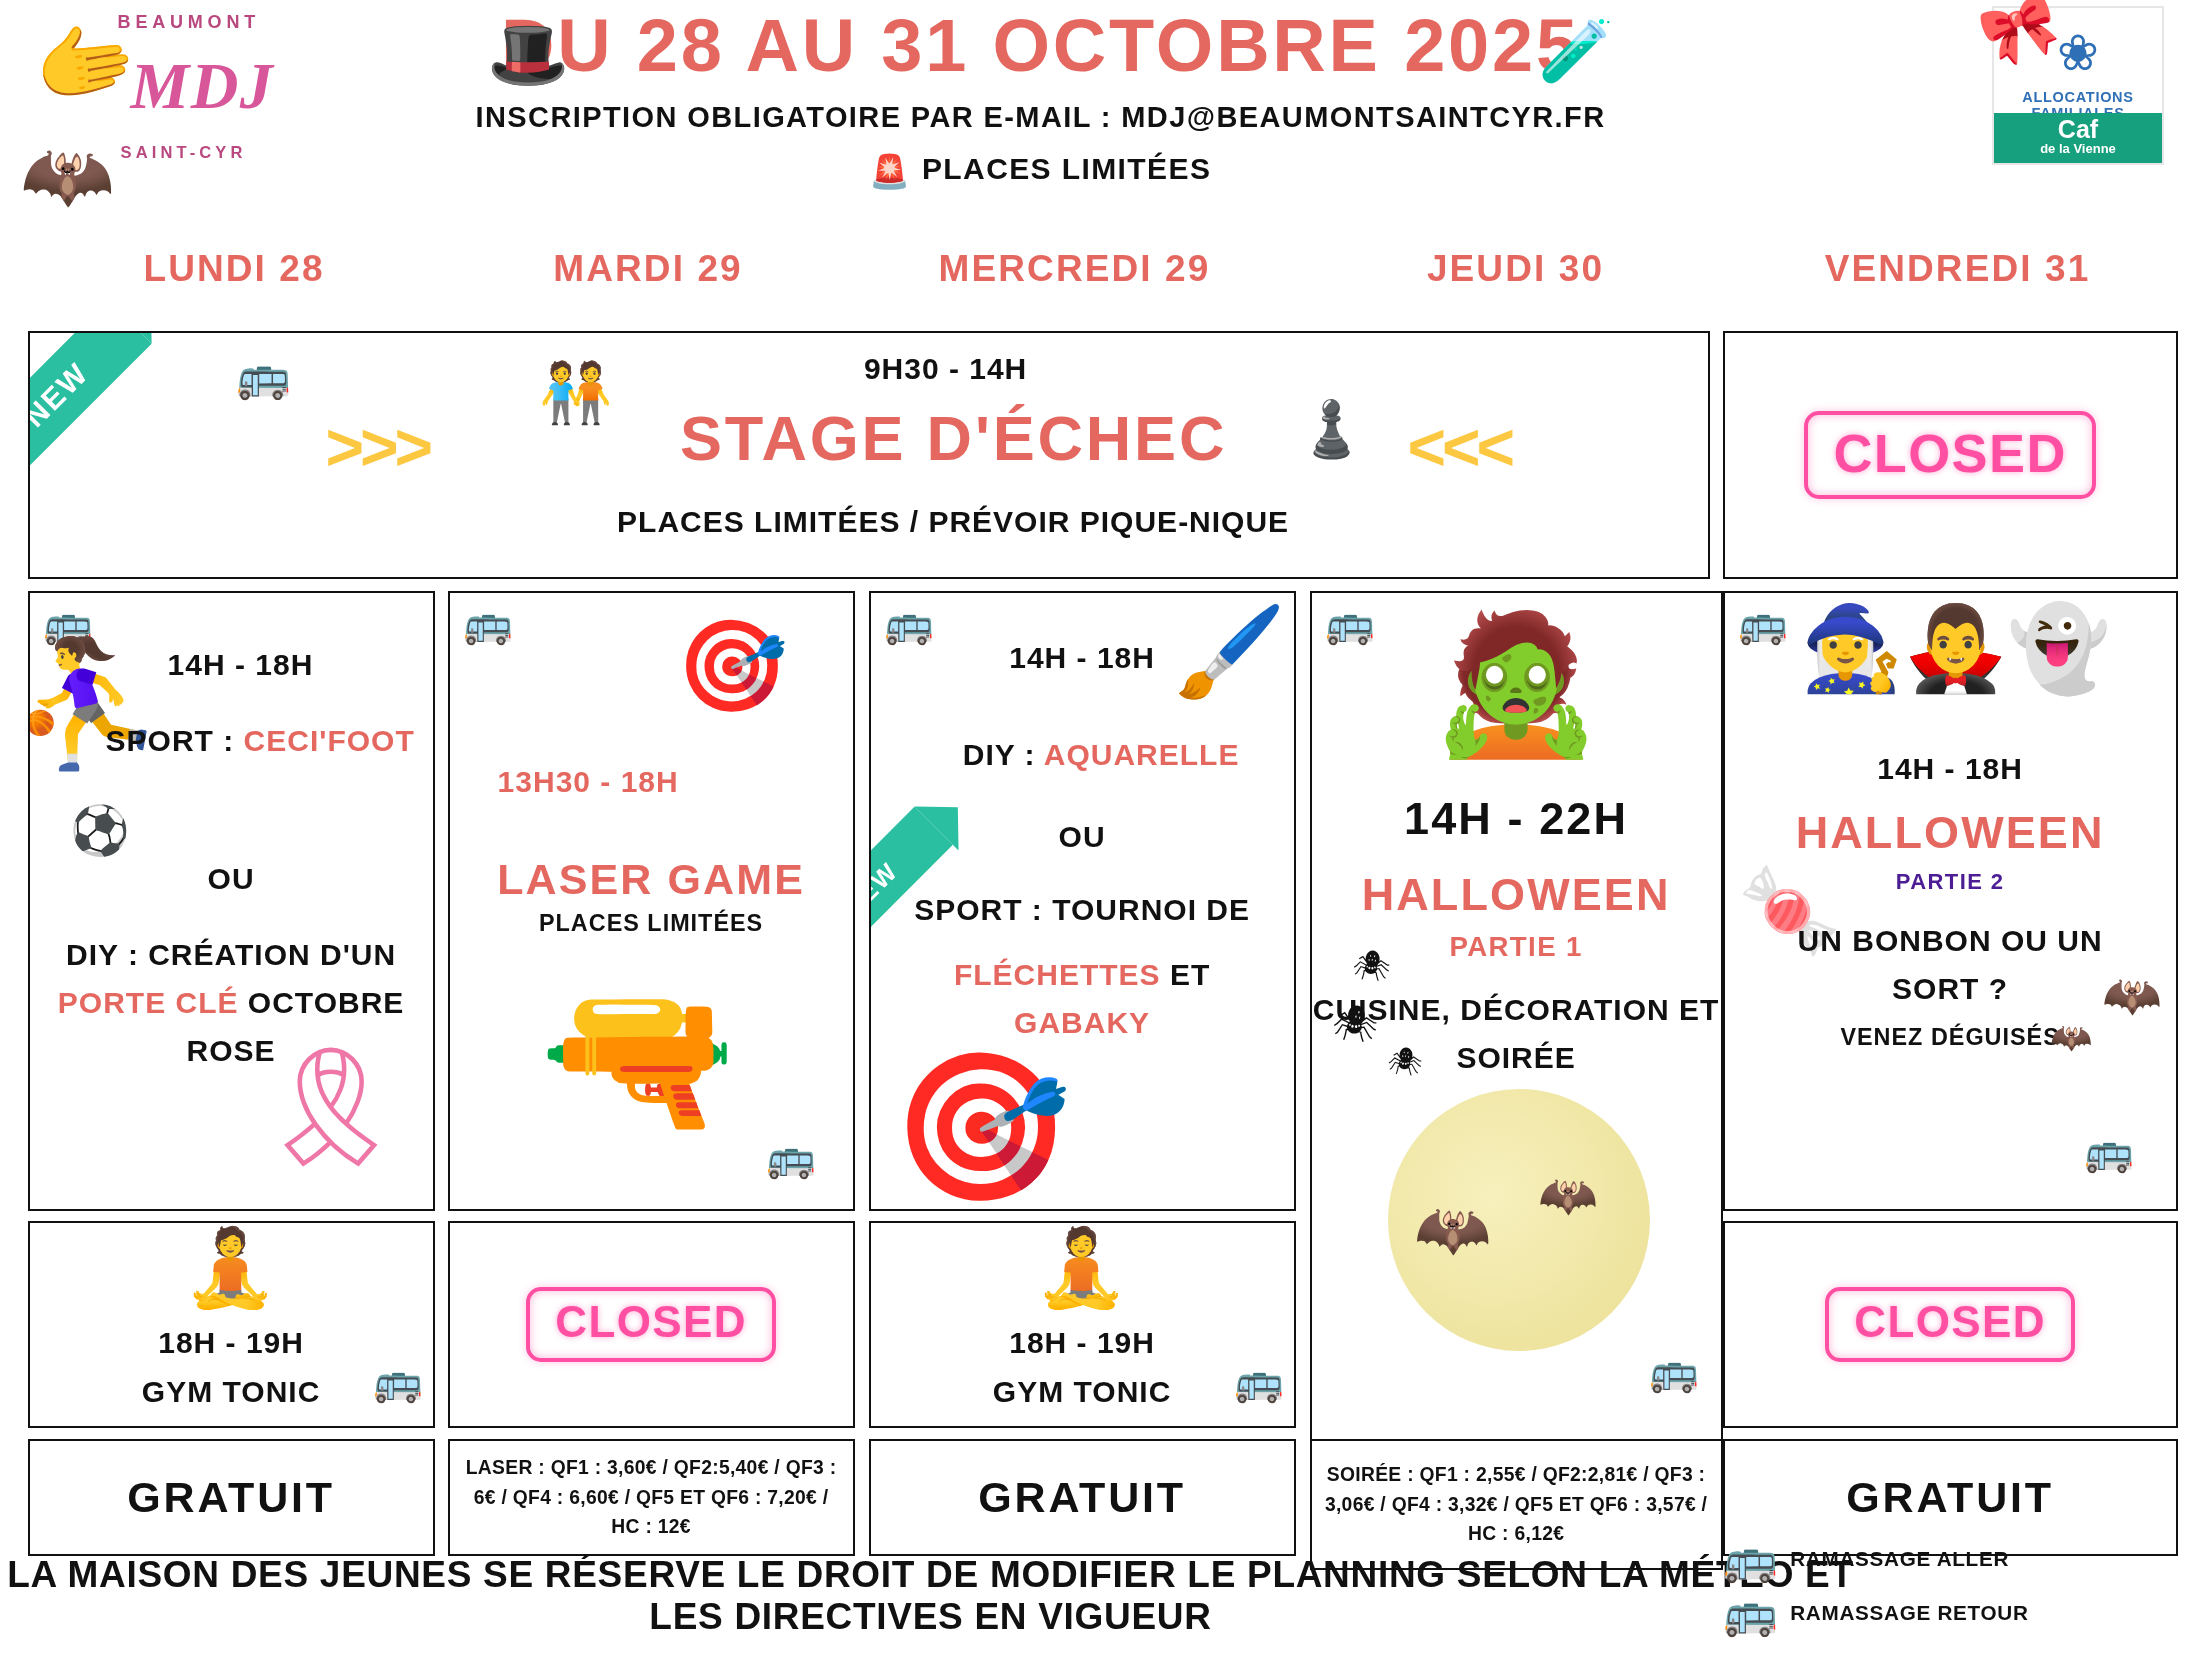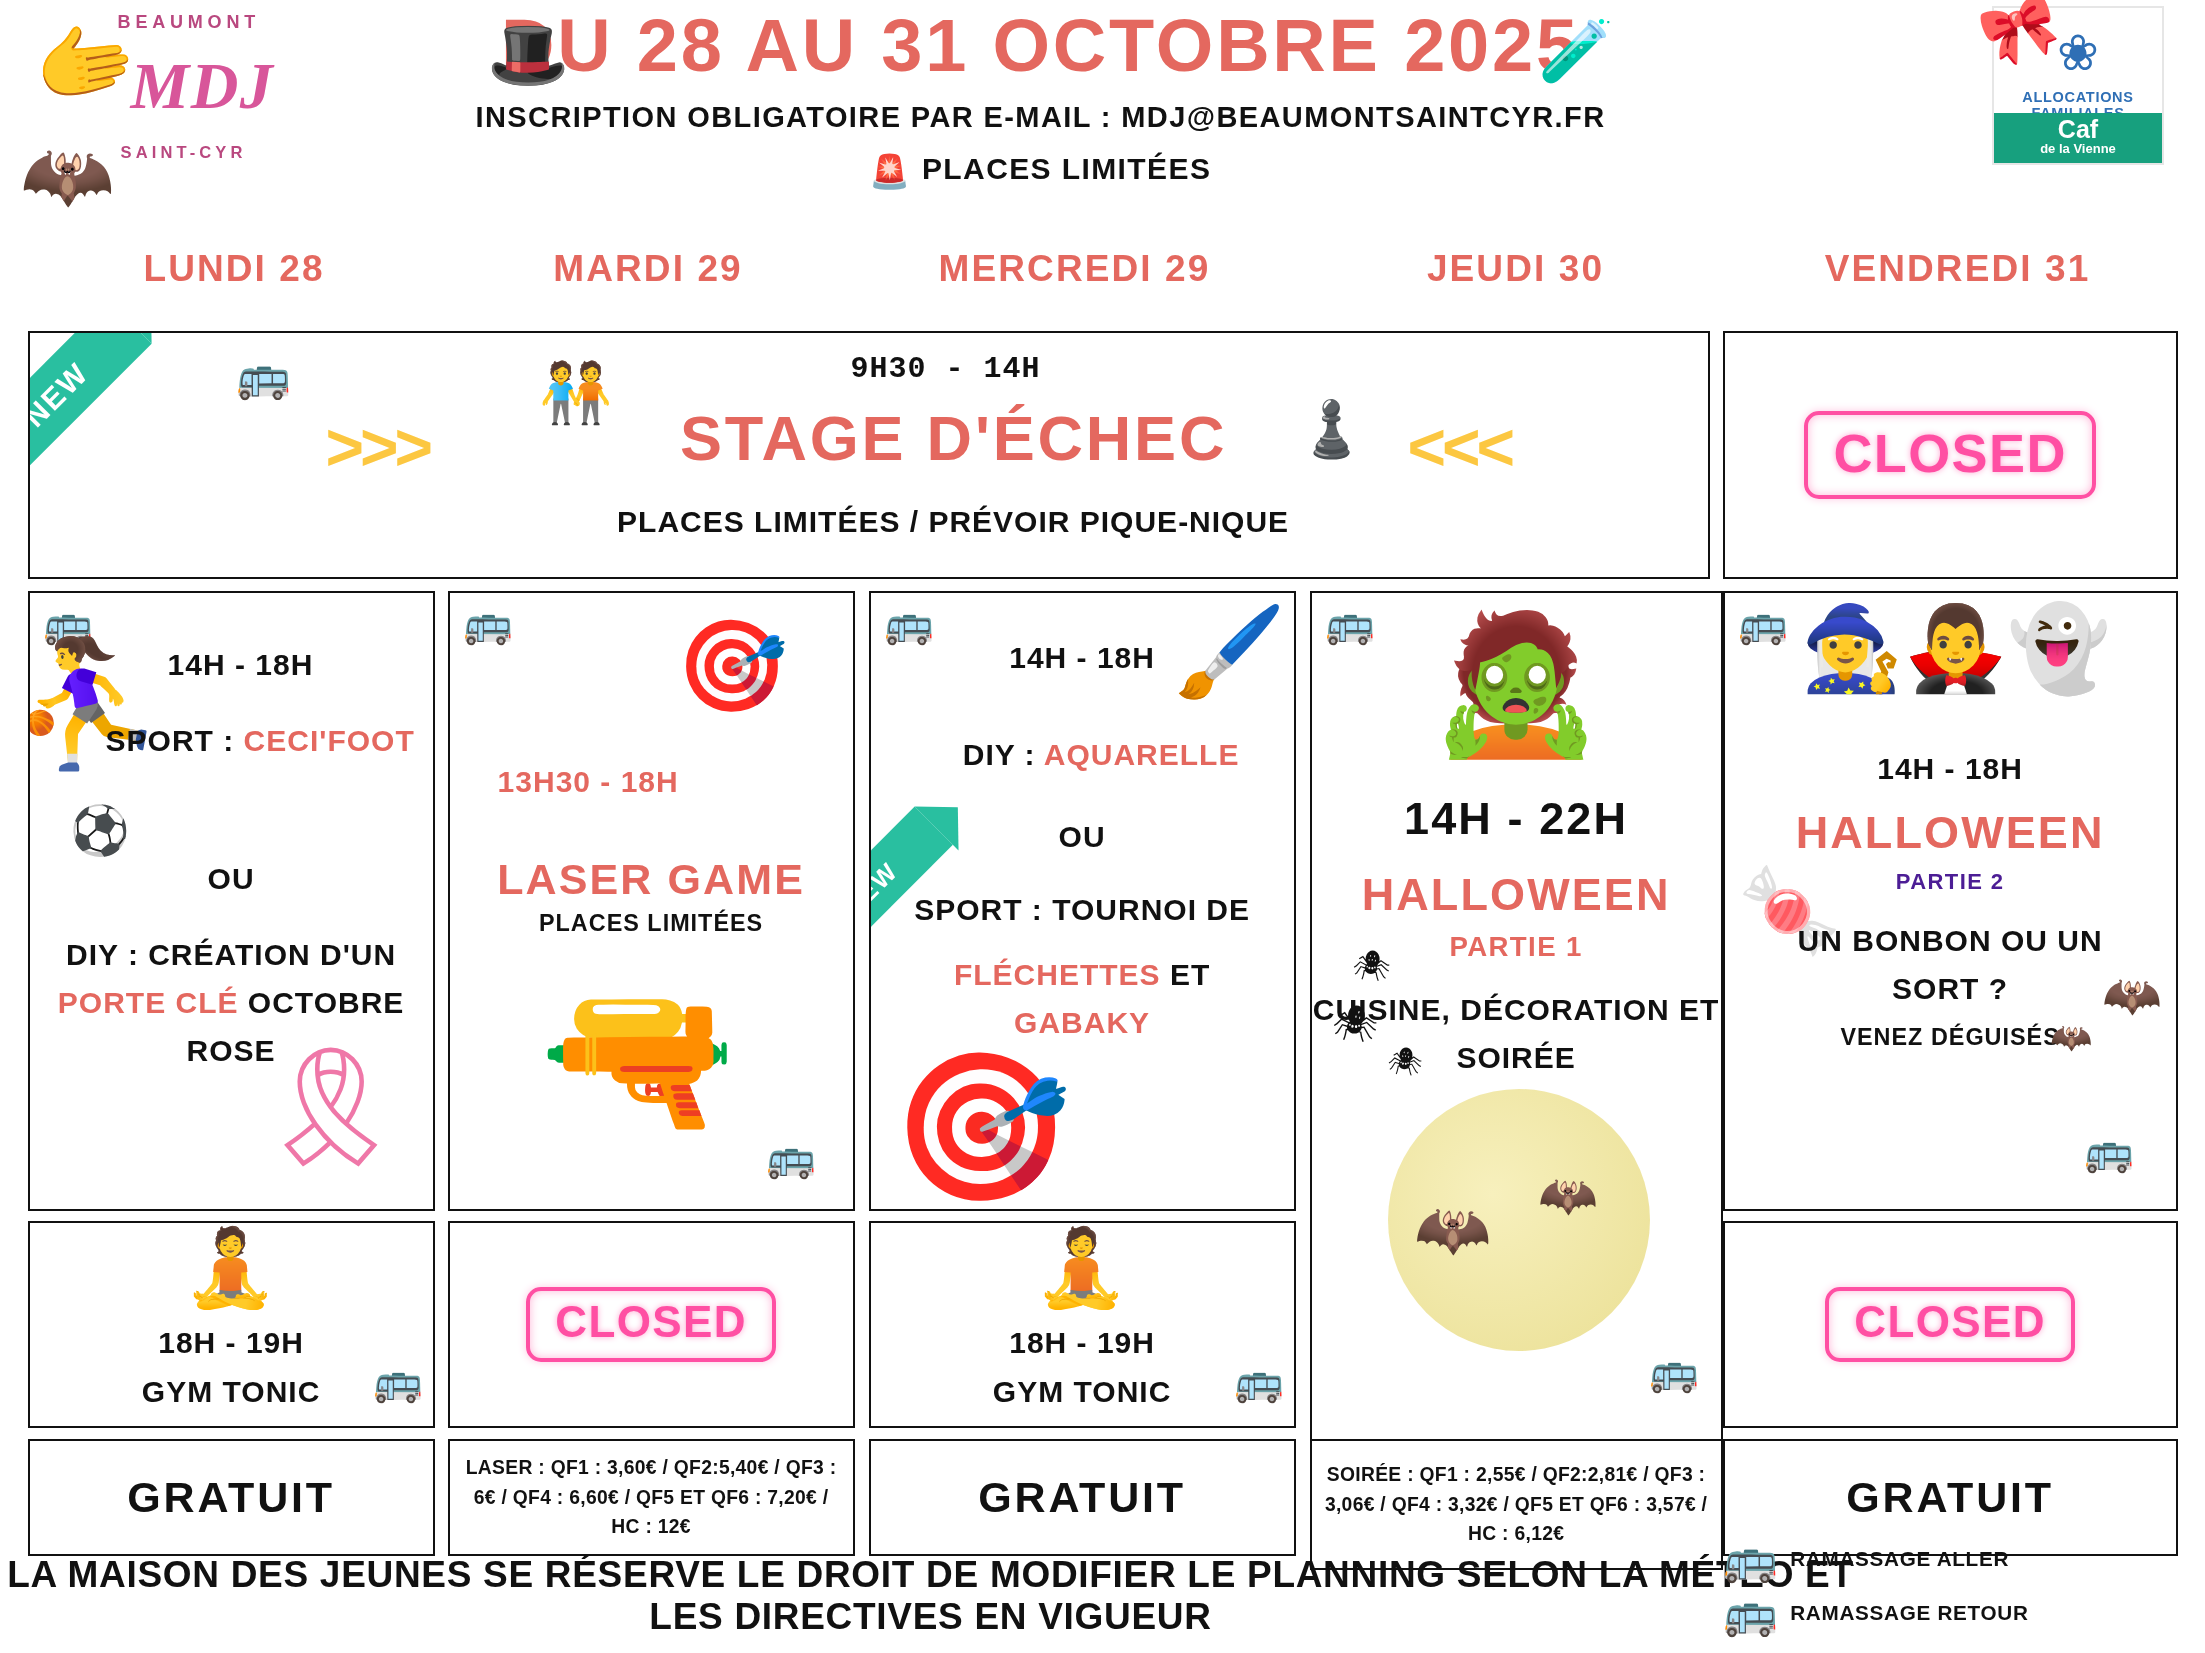--- a/index.html
+++ b/index.html
@@ -204,21 +204,21 @@
     <div class="day-head" style="left:1744px;width:427px;">VENDREDI 31</div>
   </div>
 
   <div class="grid">
 
     <div class="cell" style="left:0; top:0; width:1682px; height:248px; overflow:hidden;">
       <div class="ribbon-new" style="left:-77px; top:31px;">NEW</div>
       <div style="position:absolute; left:207px; top:20.7px; font-size:44px;" class="emoji">🚌</div>
       <div class="chev" style="position:absolute; left:296px; top:76px;">&gt;&gt;&gt;</div>
       <div style="position:absolute; left:510px; top:31px; font-size:59px;" class="emoji">🧑‍🤝‍🧑</div>
-      <div style="position:absolute; left:675px; top:19.3px; width:482px; text-align:center;font-family:Liberation Mono, monospace;" class="txt med">9H30 - 14H</div>
+      <div style="position:absolute; left:675px; top:19.3px; width:482px; text-align:center;" class="txt med">9H30 - 14H</div>
       <div style="position:absolute; left:593px; top:69px; width:662px; text-align:center;">
         <span style="font-size:63px; font-weight:900; letter-spacing:2.8px; color:#e4685f;">STAGE D'ÉCHEC</span>
       </div>
       <div style="position:absolute; left:1268px; top:69px; font-size:55px;" class="emoji">♟️</div>
       <div class="chev" style="position:absolute; left:1378px; top:76px;">&lt;&lt;&lt;</div>
       <div style="position:absolute; left:524px; top:172px; width:799px; text-align:center;" class="txt med">PLACES LIMITÉES / PRÉVOIR PIQUE-NIQUE</div>
     </div>
 
     <div class="cell t-center" style="left:1695px; top:0; width:455px; height:248px; display:flex; align-items:center; justify-content:center;">
       <span class="neon">CLOSED</span>

